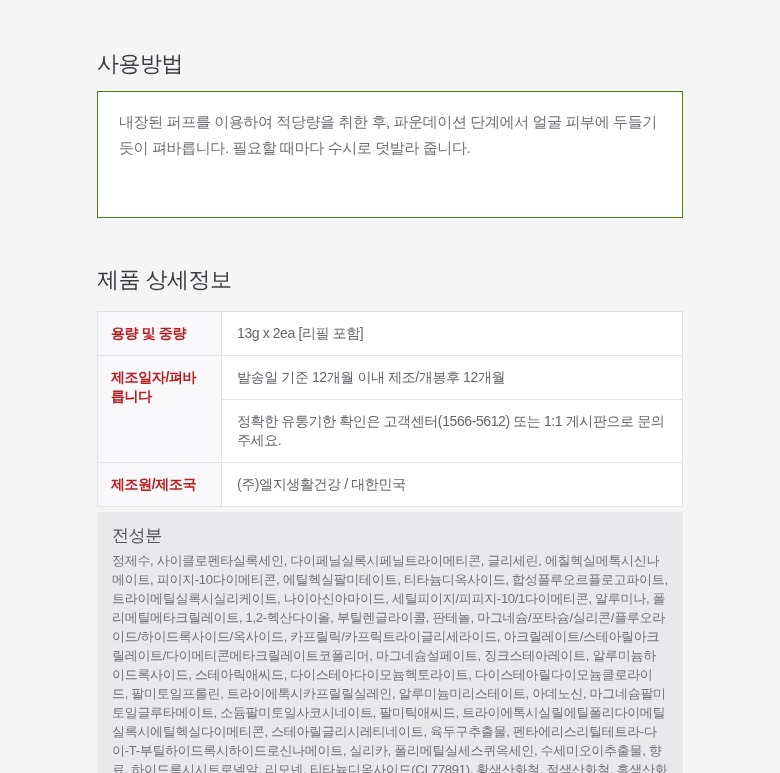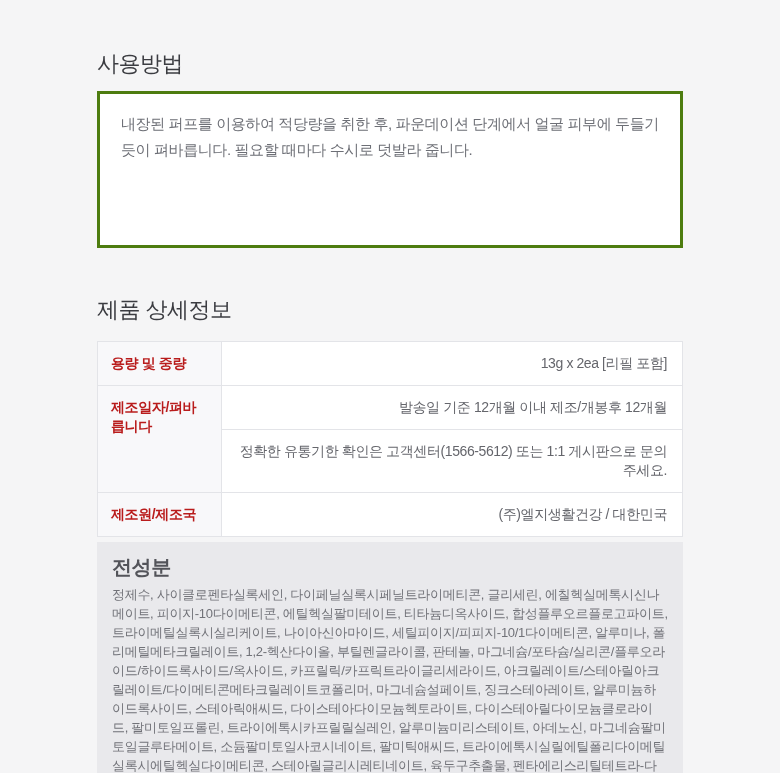--- a/index.html
+++ b/index.html
@@ -22,23 +22,23 @@
   .section-title {
     font-size: 22px;
     font-weight: 400;
     letter-spacing: -0.5px;
     color: #3b3c41;
     margin: 0;
     line-height: 30px;
   }
   .usage-box {
     margin-top: 12px;
-    height: 157px;
+    height: 127px;
     background: #ffffff;
-    border: 3px solid #4d7c0f;
+    border: 1px solid #4d7c0f;
     padding: 17px 21px;
   }
   .usage-text {
     margin: 0;
     font-size: 15px;
     line-height: 26px;
     letter-spacing: -0.4px;
     color: #6d6f76;
   }
   .details-heading {
@@ -49,21 +49,20 @@
     border-collapse: collapse;
     margin-top: 16px;
     background: #ffffff;
   }
   .details-table th,
   .details-table td {
     border: 1px solid #e3e4e8;
     font-size: 14px;
     letter-spacing: -0.4px;
     line-height: 19px;
-    text-align: right;
   }
   .details-table th {
     width: 124px;
     background: #f8f8fa;
     color: #b91c1c;
     font-weight: 700;
     text-align: left;
     padding: 12px 13px;
     vertical-align: top;
   }
@@ -73,22 +72,22 @@
     padding: 12px 15px;
     vertical-align: middle;
   }
   .ingredients-box {
     margin-top: 5px;
     background: #e9e9ec;
     padding: 12px 15px 14px 15px;
   }
   .ingredients-title {
     margin: 0 0 4px 0;
-    font-size: 20px;
-    font-weight: 700;
+    font-size: 17px;
+    font-weight: 400;
     letter-spacing: -0.4px;
     color: #53545a;
   }
   .ingredients-body {
     margin: 0;
     font-size: 13px;
     line-height: 19px;
     letter-spacing: -0.3px;
     color: #717278;
     word-break: break-all;

